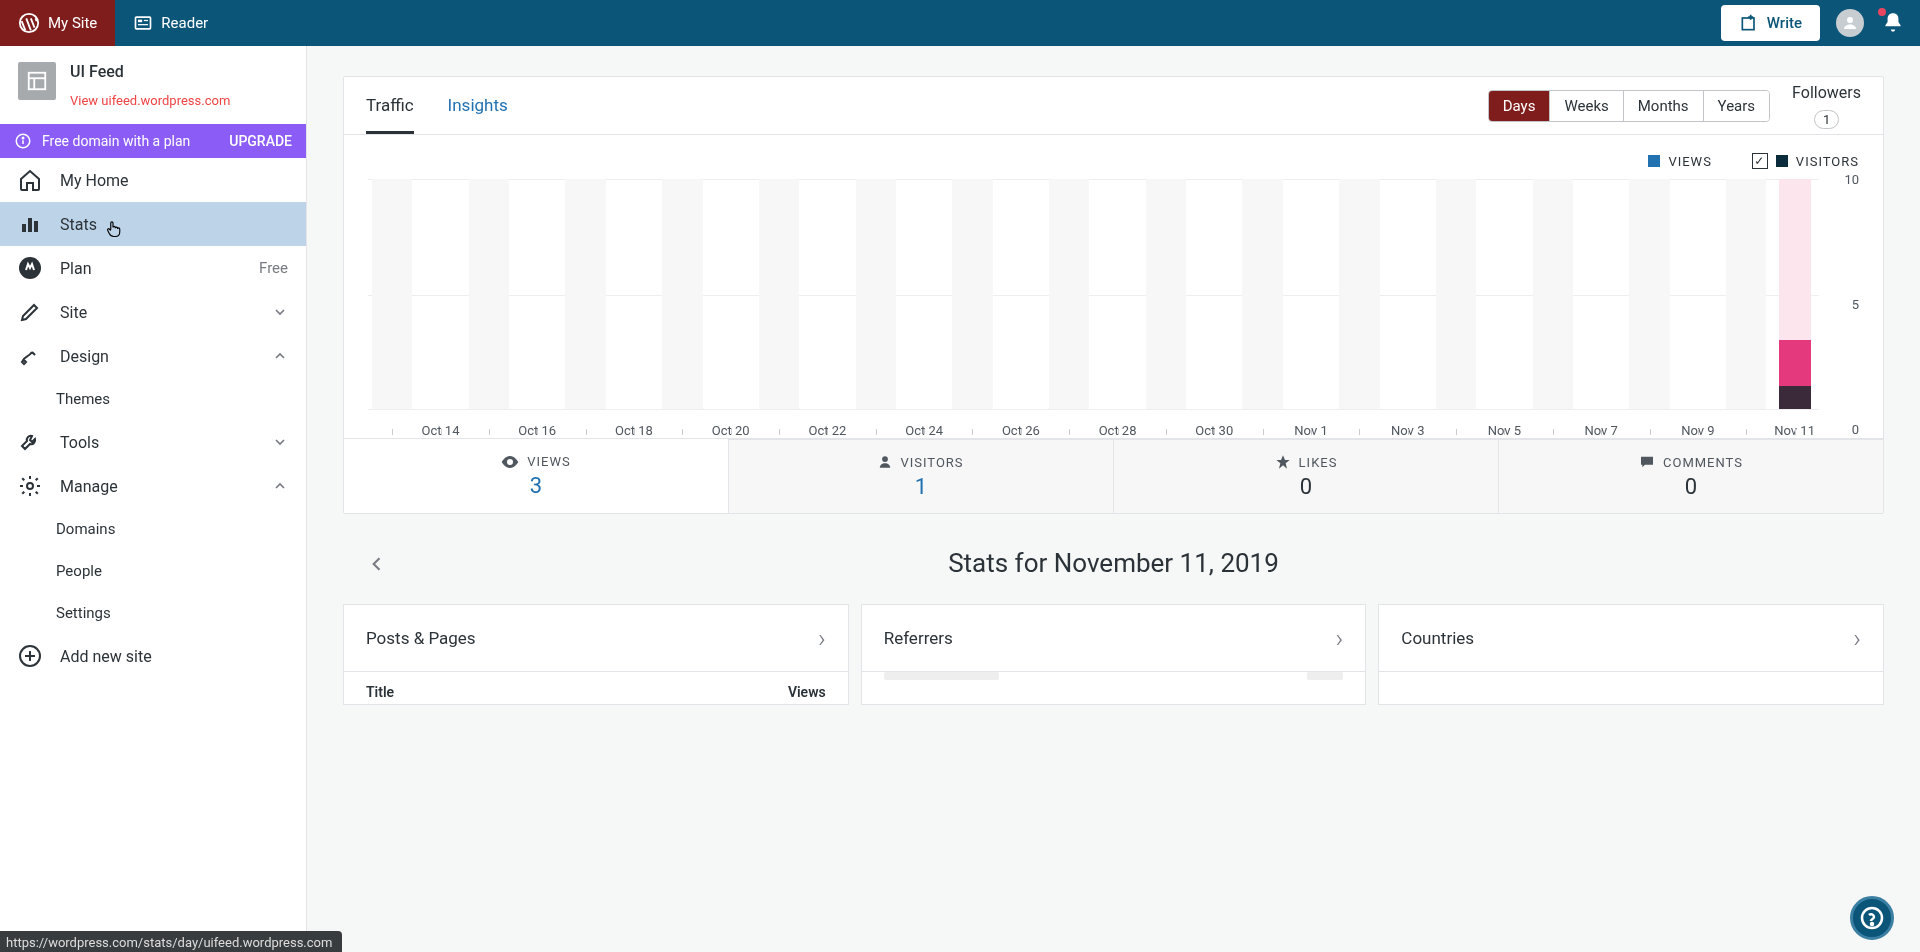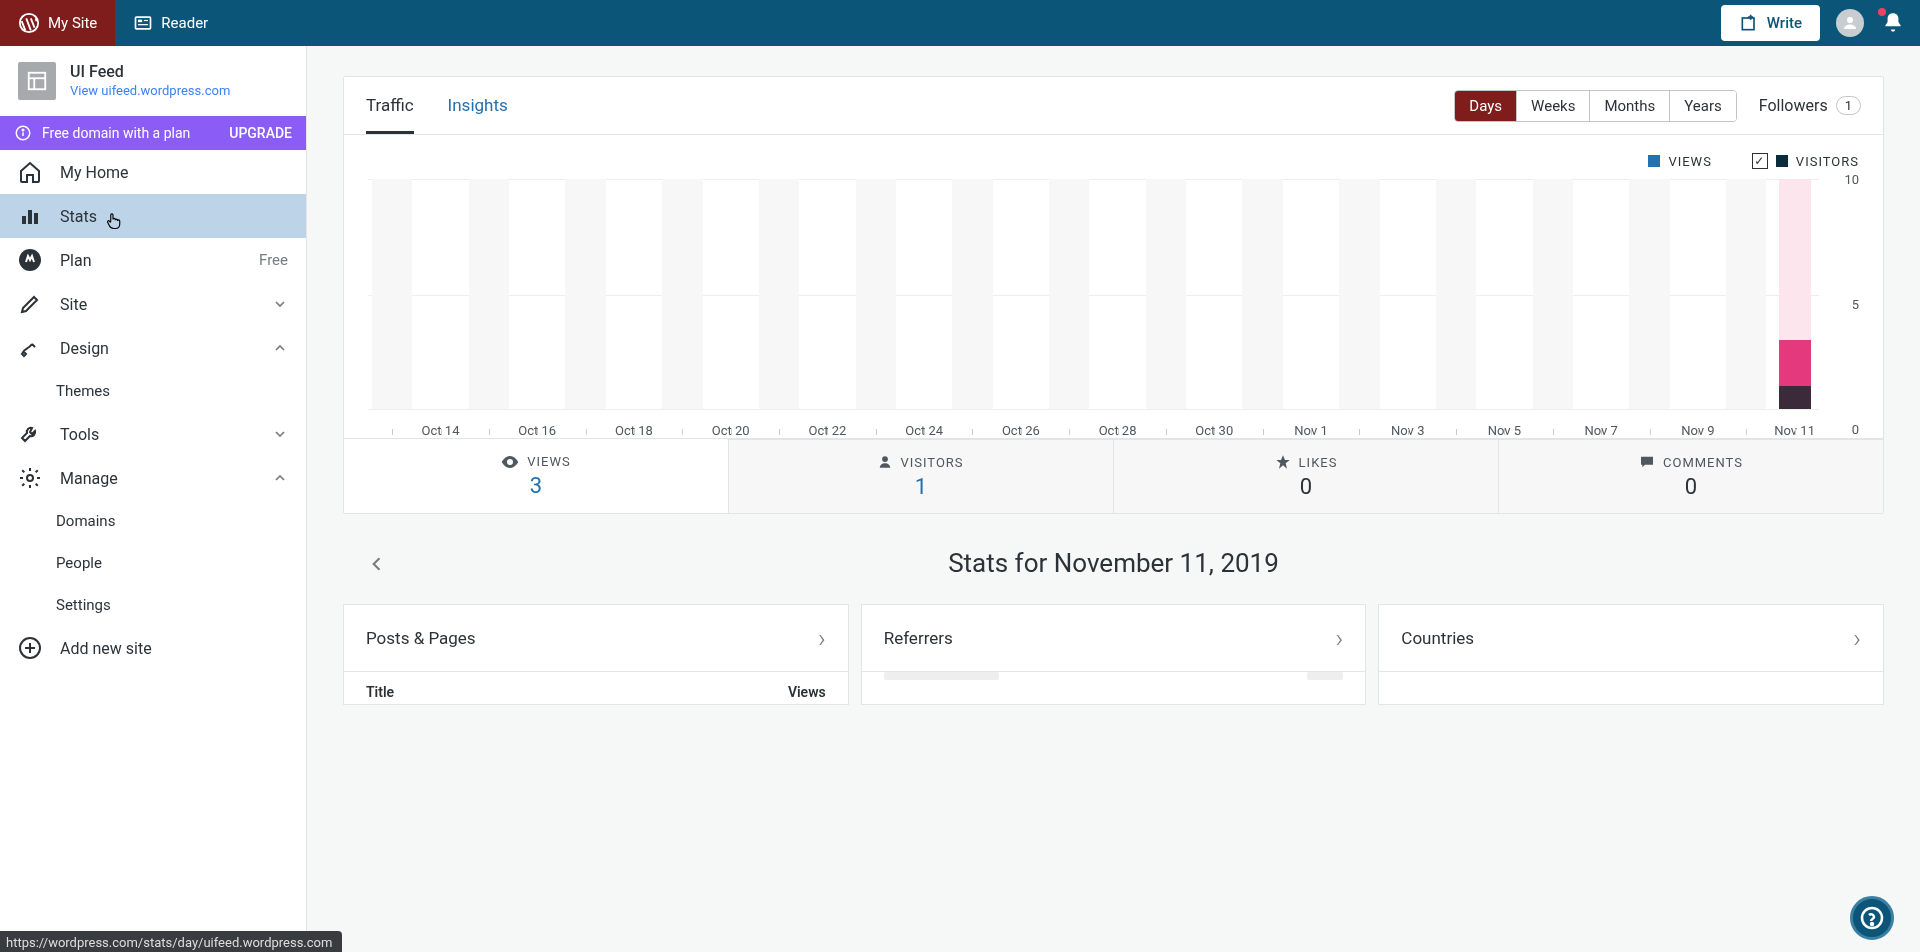--- a/index.html
+++ b/index.html
@@ -17,21 +17,21 @@
     .notif-dot { position: absolute; top: -2px; left: -2px; width: 8px; height: 8px; background: #e94560; border-radius: 50%; }
 
     
     .layout { display: flex; height: calc(100vh - 46px); }
 
     
     .sidebar { width: 307px; background: #fff; border-right: 1px solid #e2e4e7; display: flex; flex-direction: column; }
     .site-card { padding: 16px 18px; display: flex; gap: 14px; align-items: flex-start; }
     .site-icon { width: 38px; height: 38px; background: #a7aaad; border-radius: 2px; display:flex; align-items:center; justify-content:center; }
     .site-info .site-name { font-size: 16px; color: #2c3338; font-weight: 500; }
-    .site-info .site-url { font-size: 13px; color: #3b82f6; margin-top: 2px; }
+    .site-info .site-url { font-size: 13px; color: #ef4444; margin-top: 12px; }
     .upgrade-bar { background: #8b5cf6; color: #fff; height: 34px; display: flex; align-items: center; justify-content: space-between; padding: 0 14px; font-size: 14px; }
     .upgrade-bar .info-icon { margin-right: 10px; display: inline-flex; }
     .upgrade-bar .left { display: flex; align-items: center; }
     .nav { flex: 1; overflow-y: auto; }
     .nav-item { display: flex; align-items: center; gap: 18px; padding: 0 18px; height: 44px; font-size: 16px; color: #2c3338; cursor: pointer; position: relative; }
     .nav-item.active { background: #bcd3e8; }
     .nav-item .chev { margin-left: auto; color: #787c82; }
     .nav-item .badge-right { margin-left: auto; color: #787c82; font-size: 15px; }
     .nav-sub { padding-left: 56px; height: 42px; display: flex; align-items: center; font-size: 15px; color: #2c3338; cursor: pointer; }
     .cursor-hand { position: absolute; left: 105px; top: 18px; font-size: 14px; color: #000; pointer-events:none; }
@@ -45,21 +45,21 @@
     .stats-card { background: #fff; border: 1px solid #e2e4e7; border-radius: 2px; }
     .stats-header { display: flex; align-items: center; justify-content: space-between; padding: 0 22px; height: 58px; border-bottom: 1px solid #e2e4e7; }
     .tabs { display: flex; gap: 34px; }
     .tab { font-size: 17px; color: #2271b1; padding: 18px 0 16px; cursor: pointer; border-bottom: 3px solid transparent; }
     .tab.active { color: #2c3338; border-bottom-color: #2c3338; }
     .header-right { display: flex; align-items: center; gap: 22px; }
     .period-group { display: flex; border: 1px solid #c3c4c7; border-radius: 4px; overflow: hidden; }
     .period-btn { padding: 6px 14px; font-size: 15px; color: #2c3338; background: #fff; cursor: pointer; border-right: 1px solid #c3c4c7; }
     .period-btn:last-child { border-right: none; }
     .period-btn.active { background: #7f1d1d; color: #fff; }
-    .followers { font-size: 16px; color: #2c3338; display:flex; align-items:center; gap:8px; }
+    .followers { font-size: 16px; color: #2c3338; display:flex; align-items:center; gap:8px;flex-direction:column; }
     .followers-count { border: 1px solid #c3c4c7; border-radius: 12px; padding: 1px 8px; font-size: 13px; }
 
     
     .chart-area { padding: 18px 24px 0 24px; }
     .legend { display: flex; justify-content: flex-end; gap: 40px; font-size: 13px; letter-spacing: 1px; color: #2c3338; margin-bottom: 10px; align-items:center; }
     .legend-item { display: flex; align-items: center; gap: 8px; }
     .legend-swatch { width: 12px; height: 12px; }
     .checkbox-box { width: 16px; height: 16px; border: 1.5px solid #2c3338; display:flex; align-items:center; justify-content:center; font-size:12px; }
     .chart { position: relative; height: 250px; }
     .chart-grid { position: absolute; inset: 0 40px 20px 0; border-top: 1px solid #eee; }

